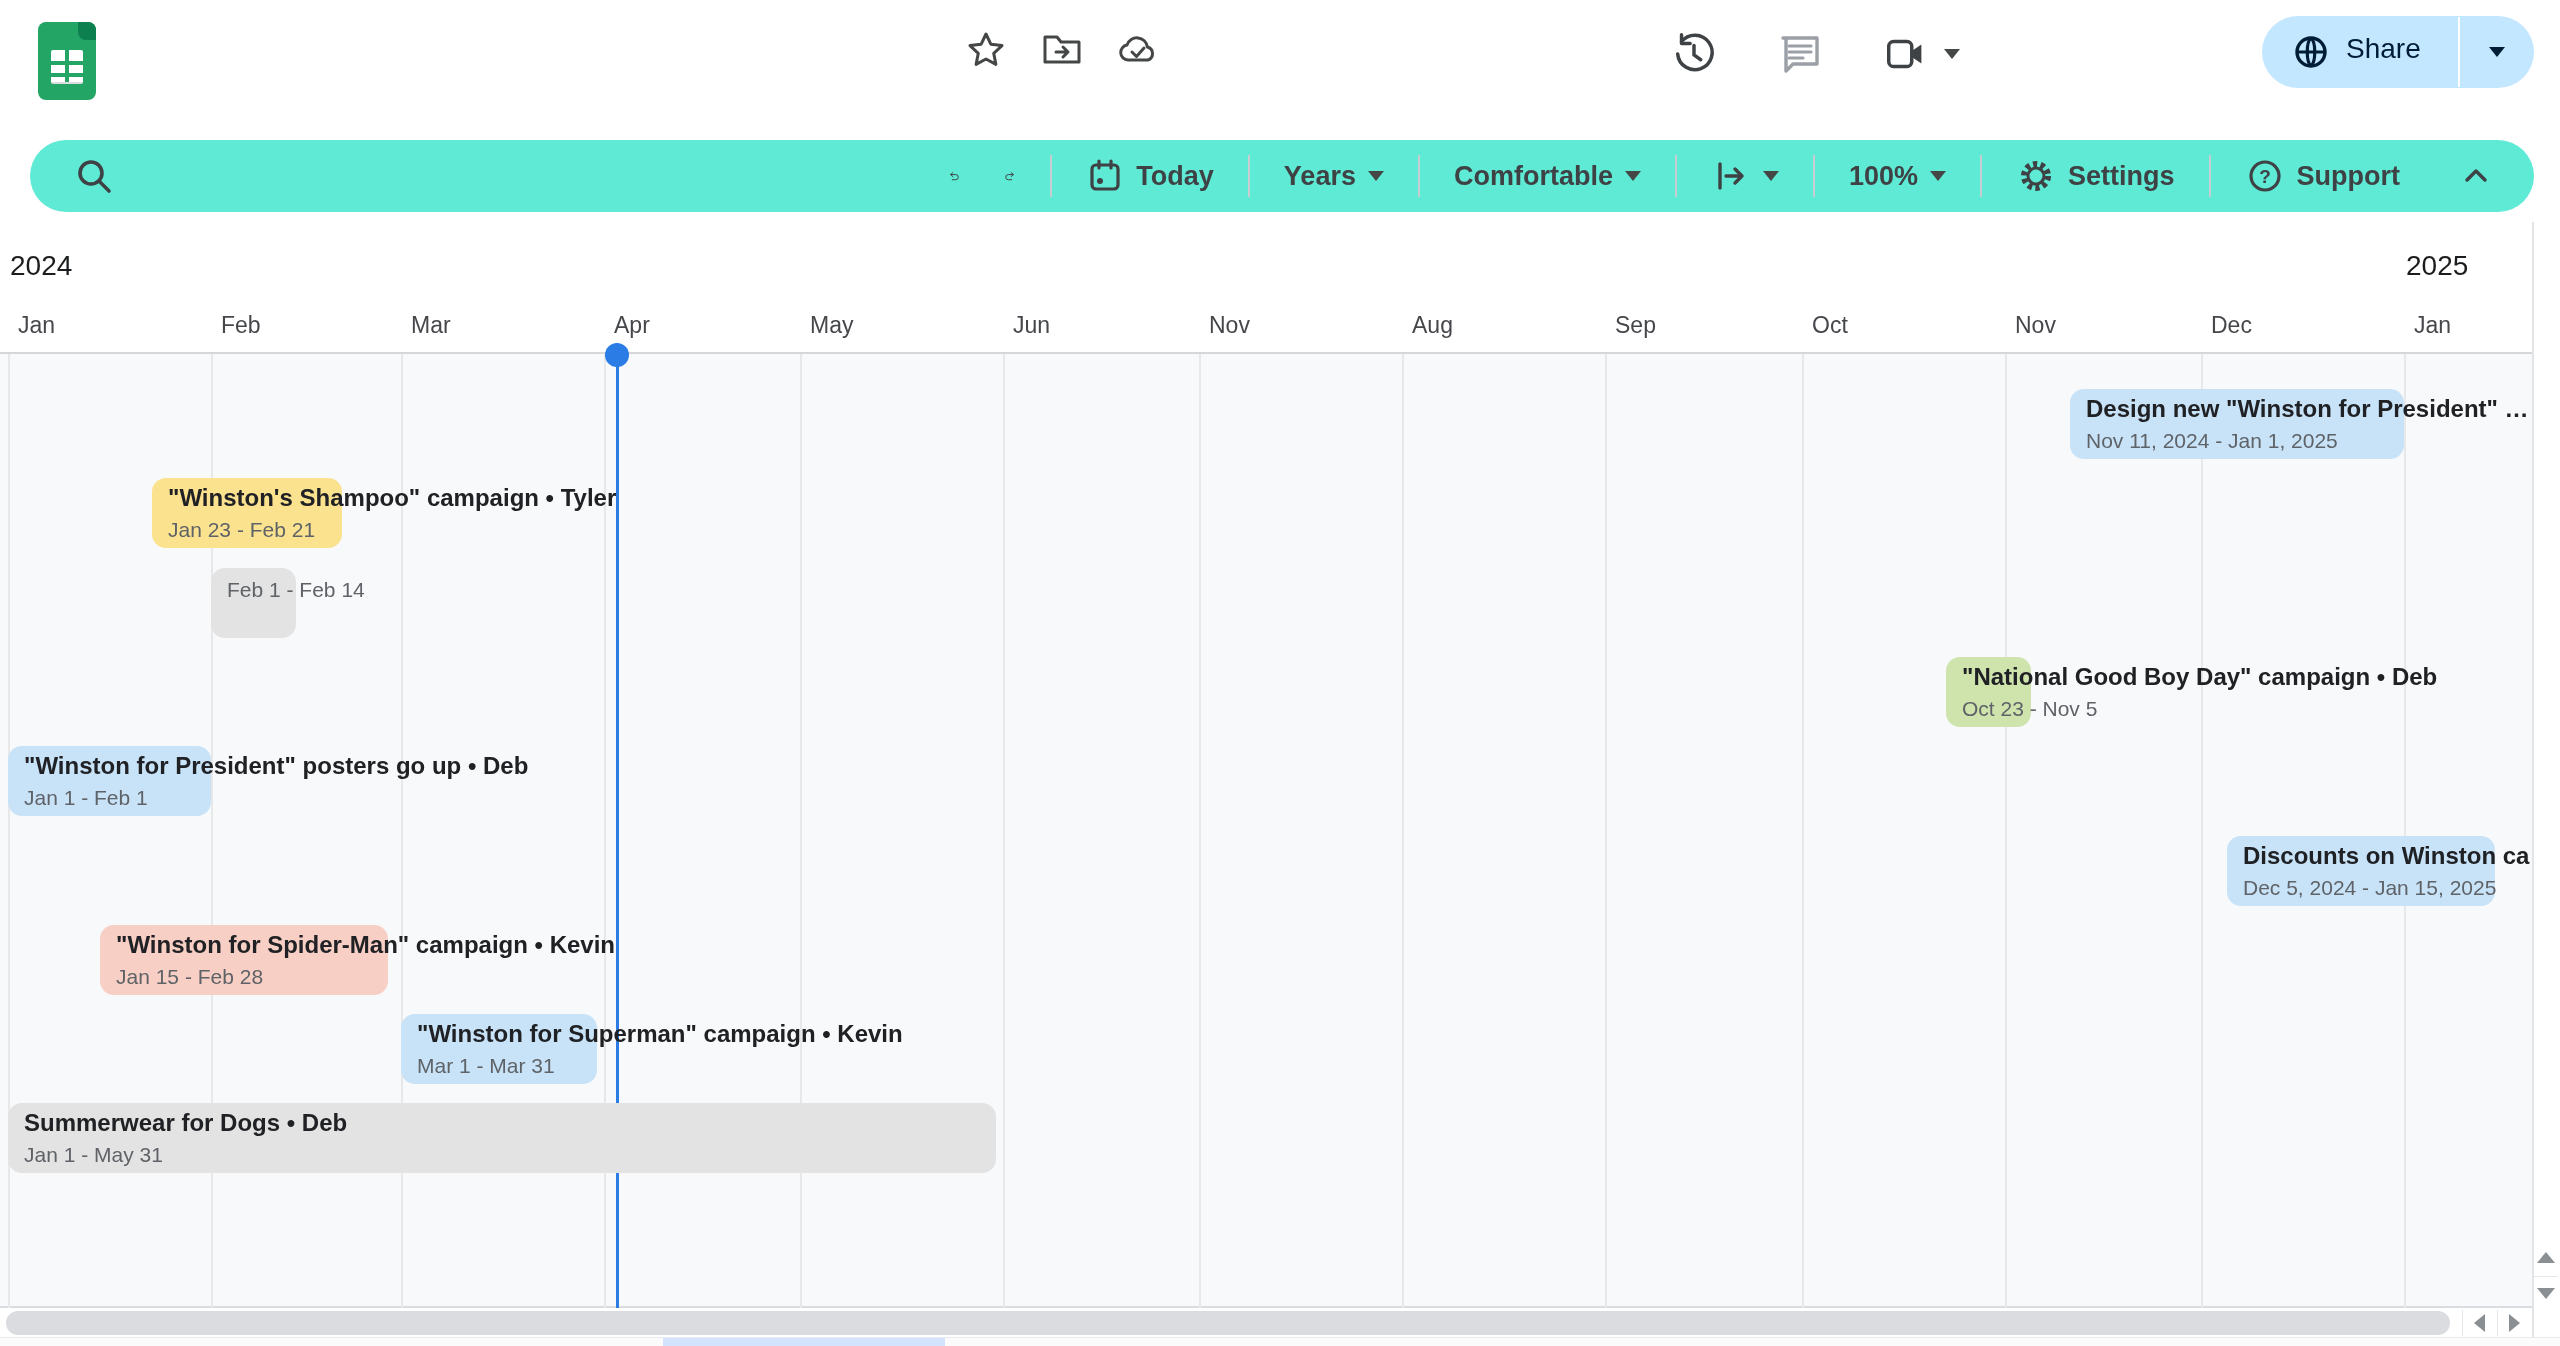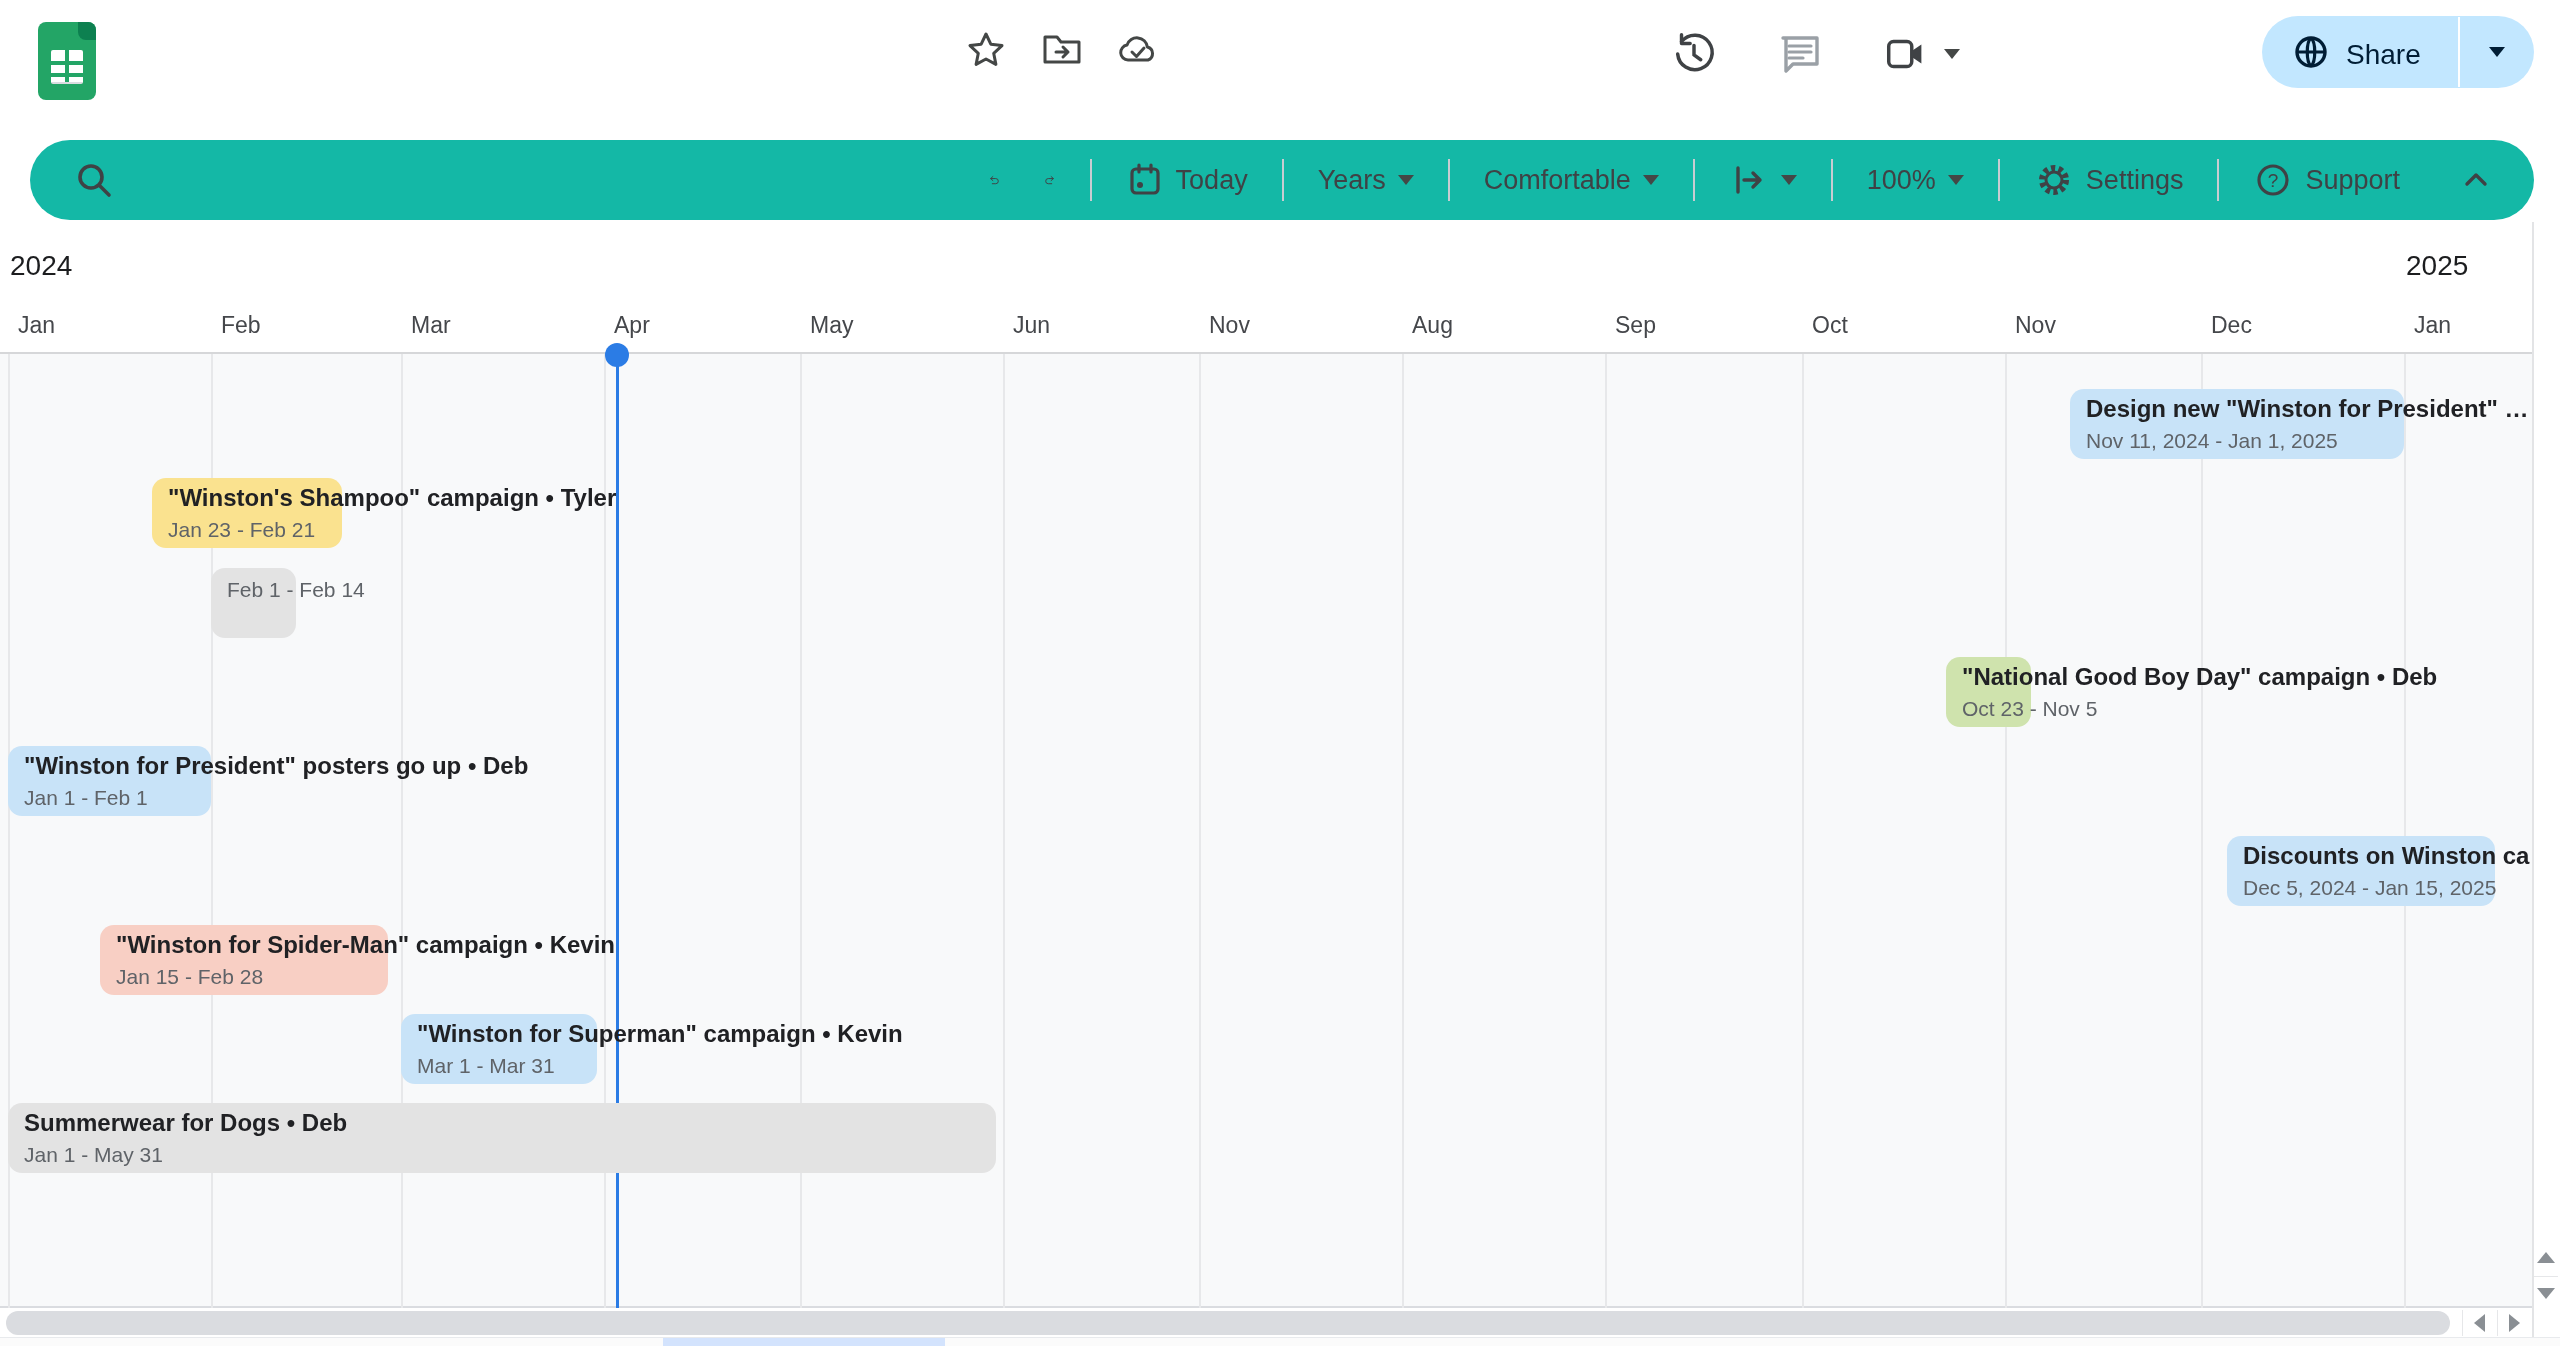--- a/index.html
+++ b/index.html
@@ -19,29 +19,29 @@
        #fff; border-radius:2px; }
   .doc-title { position:absolute; left:132px; top:18px; font-size:34px; color:#1f1f1f; letter-spacing:0.2px; white-space:nowrap; }
   .title-icons { position:absolute; left:962px; top:26px; display:flex; gap:28px; align-items:center; }
   .icon-btn { width:48px; height:48px; display:flex; align-items:center; justify-content:center; border-radius:50%; }
   .menubar { position:absolute; left:114px; top:72px; display:flex; gap:4px; }
   .menu-item { font-size:27px; color:#1f1f1f; padding:7px 21px; border-radius:22px; white-space:nowrap; }
   .menu-item.disabled { color:#b8bcc1; }
   .ta-icons { position:absolute; right:600px; top:30px; display:flex; gap:58px; align-items:center; }
   .meet-group { display:flex; align-items:center; gap:14px; }
   .share-btn { position:absolute; right:26px; top:16px; width:272px; height:72px; background:#c2e7ff; border-radius:36px; display:flex; align-items:center; }
-  .share-main { display:flex; align-items:flex-end; gap:16px; padding-left:30px; width:196px; }
+  .share-main { display:flex; align-items:flex-start; gap:16px; padding-left:30px; width:196px; }
   .share-label { font-size:28px; font-weight:500; color:#001d35; }
   .share-divider { width:2px; height:70px; background:#fff; }
   .share-caret-zone { flex:1; display:flex; justify-content:center; align-items:center; }
   .caret { width:0; height:0; border-left:8px solid transparent; border-right:8px solid transparent; border-top:10px solid #444746; }
   .caret.dark { border-top-color:#001d35; }
 
   
-  .toolbar { position:absolute; left:30px; top:140px; width:2504px; height:80px; background:#14b8a6; border-radius:40px; display:flex; align-items:center; }
+  .toolbar { position:absolute; left:30px; top:140px; width:2504px; height:72px; background:#5eead4; border-radius:40px; display:flex; align-items:center;font-weight:bold; }
   .tb-search { margin-left:40px; }
   .tb-right { margin-left:auto; margin-right:34px; display:flex; align-items:center; gap:8px; }
   .tb-item { display:flex; align-items:center; gap:12px; font-size:27px; color:#3f4245; padding:0 18px; height:60px; border-radius:30px; white-space:nowrap; }
   .tb-div { width:2px; height:42px; background:#c9ccd1; margin:0 8px; }
   .chev-up { margin-left:26px; }
 
   
   .year-label { position:absolute; top:250px; font-size:28px; font-weight:500; color:#1c1d1f; }
   .month-label { position:absolute; top:312px; font-size:23px; color:#45474b; }
   .axis-rule { position:absolute; left:0; top:352px; width:2532px; height:2px; background:#d6d7d9; }

